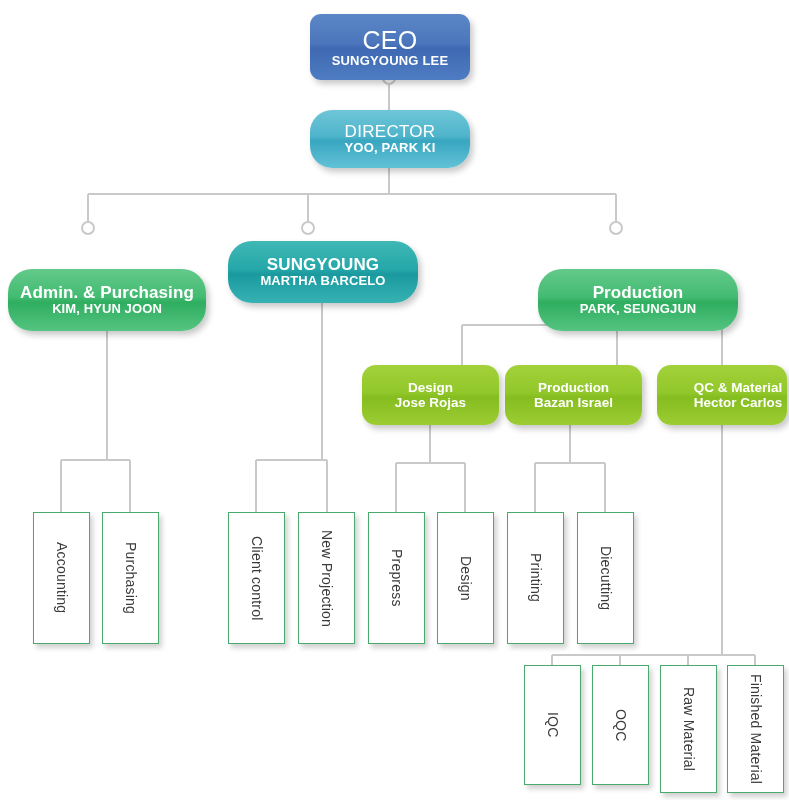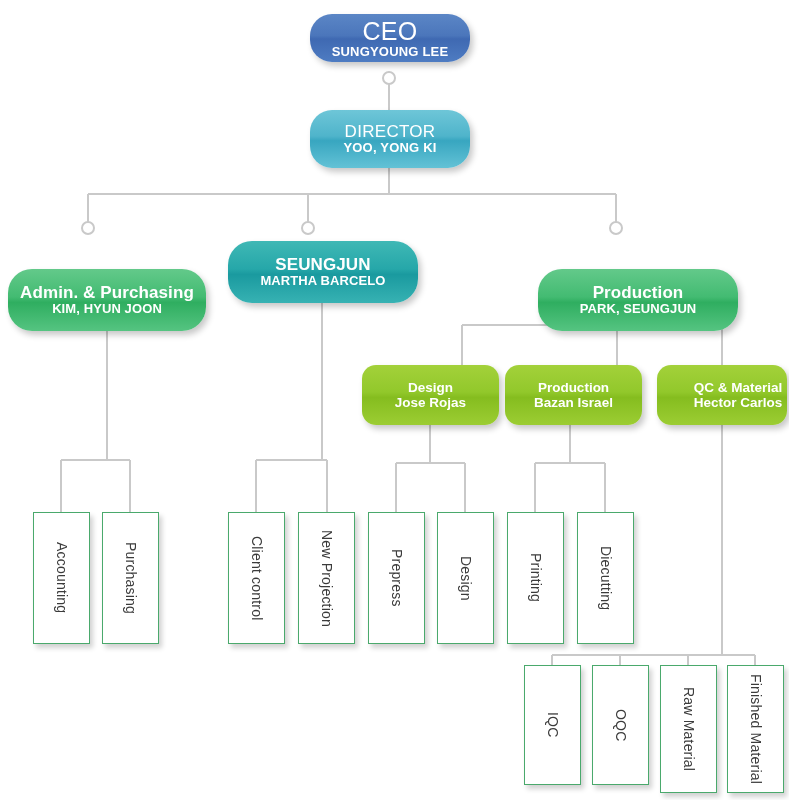--- a/index.html
+++ b/index.html
@@ -166,37 +166,37 @@
     </g>
 
     <g fill="#ffffff" stroke="#c9c9c9" stroke-width="2">
       <circle cx="389" cy="78" r="6"></circle>
       <circle cx="88" cy="228" r="6"></circle>
       <circle cx="308" cy="228" r="6"></circle>
       <circle cx="616" cy="228" r="6"></circle>
     </g>
   </svg>
 
-  <div class="node ceo" style="left:310px; top:14px; width:160px; height:48px;">
+  <div class="node ceo" style="left:310px; top:14px; width:160px; height:66px;border-radius:11px;">
     <span class="n-title">CEO</span>
     <span class="n-sub">SUNGYOUNG LEE</span>
   </div>
 
   <div class="node director" style="left:310px; top:110px; width:160px; height:58px;">
     <span class="n-title">DIRECTOR</span>
-    <span class="n-sub">YOO, YONG KI</span>
+    <span class="n-sub">YOO, PARK KI</span>
   </div>
 
   <div class="node dept-green" style="left:8px; top:241px; width:198px; height:62px;">
     <span class="n-title">Admin. &amp; Purchasing</span>
     <span class="n-sub">KIM, HYUN JOON</span>
   </div>
 
   <div class="node dept-teal" style="left:228px; top:241px; width:190px; height:62px;">
-    <span class="n-title">SEUNGJUN</span>
+    <span class="n-title">SUNGYOUNG</span>
     <span class="n-sub">MARTHA BARCELO</span>
   </div>
 
   <div class="node dept-green" style="left:538px; top:241px; width:200px; height:62px;">
     <span class="n-title">Production</span>
     <span class="n-sub">PARK, SEUNGJUN</span>
   </div>
 
   <div class="node sub-lime" style="left:362px; top:365px; width:137px; height:60px;">
     <span class="n-title">Design</span>

